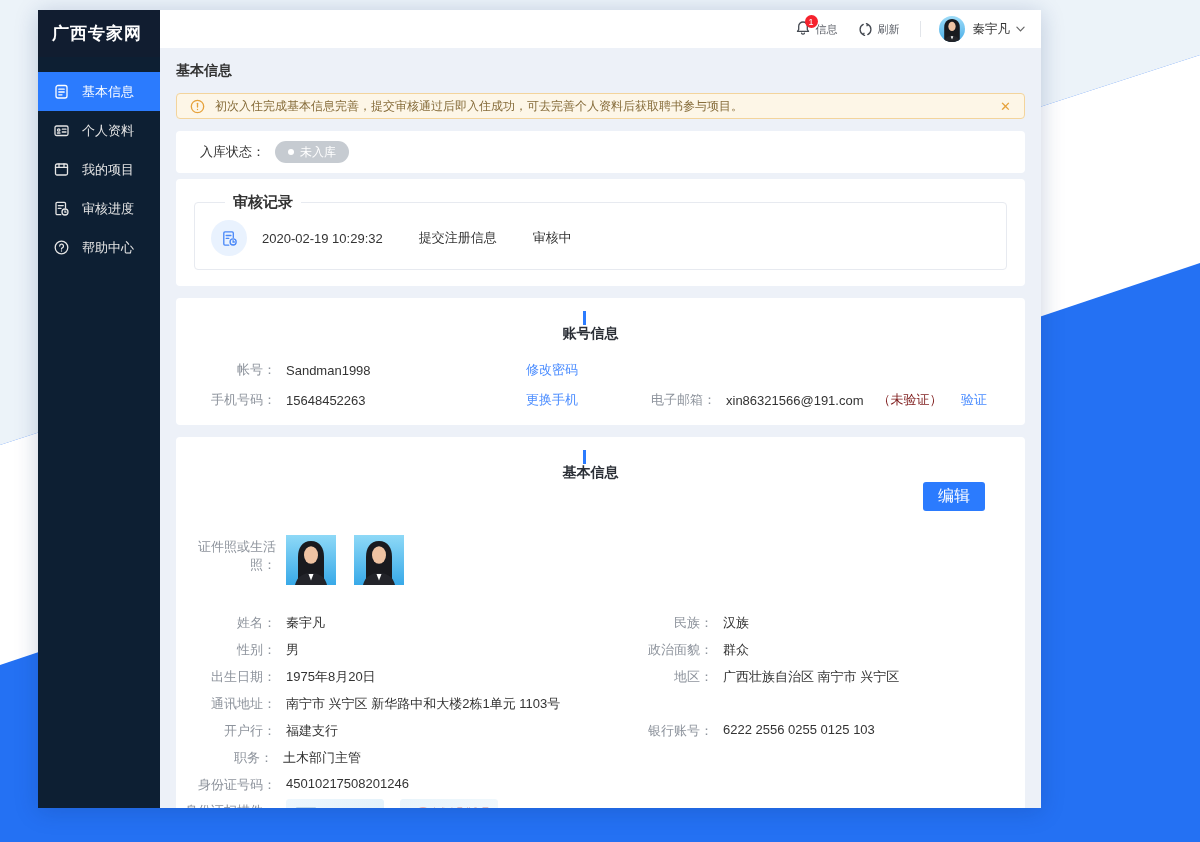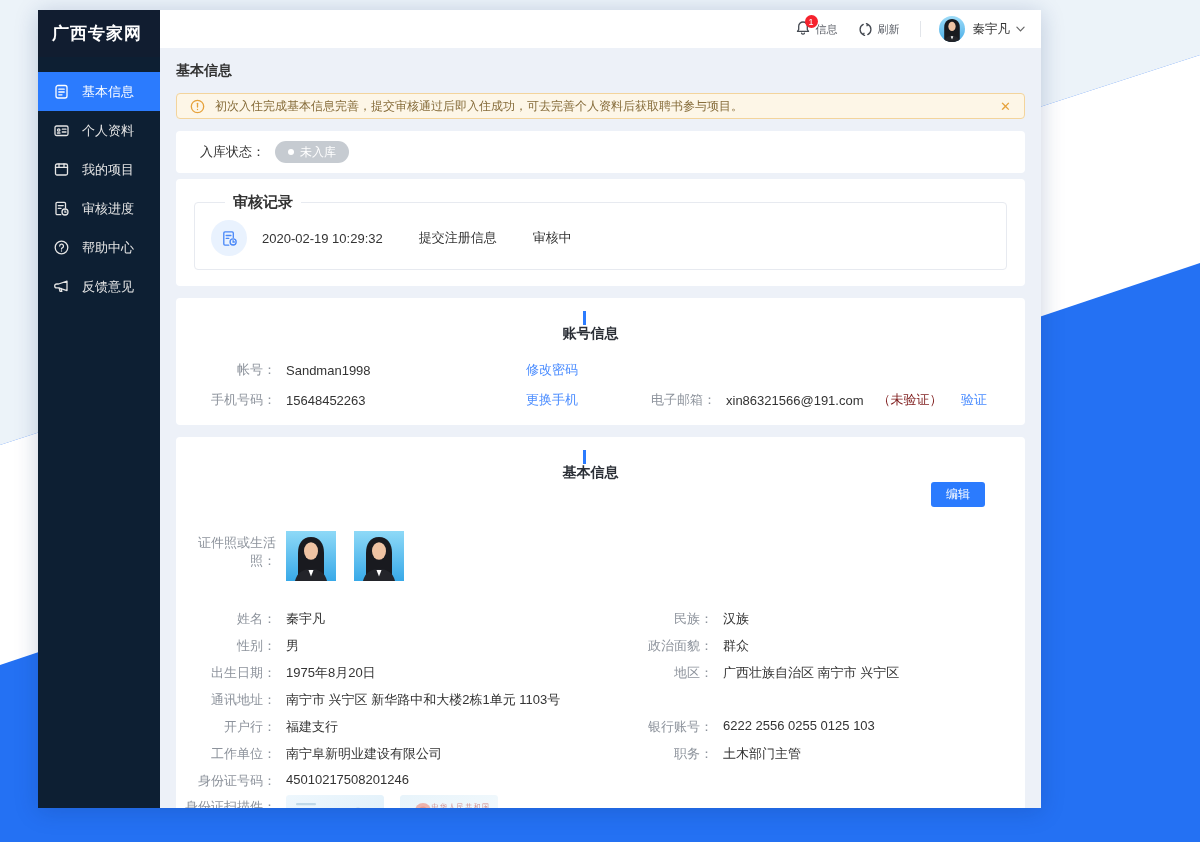--- a/index.html
+++ b/index.html
@@ -96,21 +96,21 @@
   .acc-card { padding-bottom:10px; }
   .acc-val { margin-left:10px; width:240px; color:#333; }
   .acc-link1 { width:120px; }
   .flabel2 { width:70px; text-align:right; color:#8d939c; flex-shrink:0; }
   .acc-note { color:#7f1d1d; margin-left:14px; }
   .spacer { flex:1; }
 
   .basic-card { padding-bottom:36px; }
   .edit-btn {
     margin-left:auto; margin-right:20px; background:#2b7bfe; color:#fff; border:none;
-    font-size:12px; padding:4px 15px; border-radius:3px; cursor:pointer;
+    font-size:16px; padding:4px 15px; border-radius:3px; cursor:pointer;
     font-family:"Liberation Sans","DejaVu Sans",sans-serif;
   }
   .photo-row { display:flex; align-items:flex-start; font-size:13px; margin:12px 0 24px; }
   .photo-row .flabel { padding-top:3px; }
   .idphoto { width:50px; height:50px; margin-left:10px; cursor:pointer; }
   .idphoto + .idphoto { margin-left:18px; }
 
   .frow { display:flex; align-items:center; height:27px; font-size:13px; color:#333; }
   .f-left { display:flex; width:440px; flex-shrink:0; }
   .f-right { display:flex; }
@@ -173,27 +173,20 @@
         </svg>
         <span>审核进度</span>
       </div>
       <div class="nav-item">
         <svg viewBox="0 0 17 17" fill="none" stroke="currentColor" stroke-width="1.3" stroke-linecap="round">
           <circle cx="8.5" cy="8.5" r="6.3"></circle>
             <path d="M6.7 7a1.9 1.9 0 1 1 2.6 1.8c-.6.25-.8.7-.8 1.3"></path>
             <line x1="8.5" y1="11.9" x2="8.5" y2="12"></line>
         </svg>
         <span>帮助中心</span>
-      </div>
-      <div class="nav-item">
-        <svg viewBox="0 0 17 17" fill="none" stroke="currentColor" stroke-width="1.3" stroke-linejoin="round" stroke-linecap="round">
-          <path d="M14 3.2 5.6 6H3.6a1.9 1.9 0 0 0 0 3.8h2L14 12.6z"></path>
-            <path d="M6.2 10.2l.8 3.2h1.8l-.7-3"></path>
-        </svg>
-        <span>反馈意见</span>
       </div>
     </nav>
   </aside>
 
   <div class="main">
 
     <header class="topbar">
       <div class="top-item">
         <span class="bell-wrap">
           <svg width="16" height="16" viewBox="0 0 16 16" fill="none" stroke="#454a52" stroke-width="1.3" stroke-linejoin="round" stroke-linecap="round">
@@ -383,24 +376,20 @@
             <span class="flabel">开户行：</span>
             <span class="fvalue">福建支行</span>
           </div>
           <div class="f-right">
             <span class="flabel">银行账号：</span>
             <span class="fvalue">6222 2556  0255 0125 103</span>
           </div>
         </div>
 
         <div class="frow">
-          <div class="f-left">
-            <span class="flabel">工作单位：</span>
-            <span class="fvalue">南宁阜新明业建设有限公司</span>
-          </div>
           <div class="f-right">
             <span class="flabel">职务：</span>
             <span class="fvalue">土木部门主管</span>
           </div>
         </div>
 
         <div class="frow">
           <div class="f-left" style="width:auto">
             <span class="flabel">身份证号码：</span>
             <span class="fvalue">45010217508201246</span>

